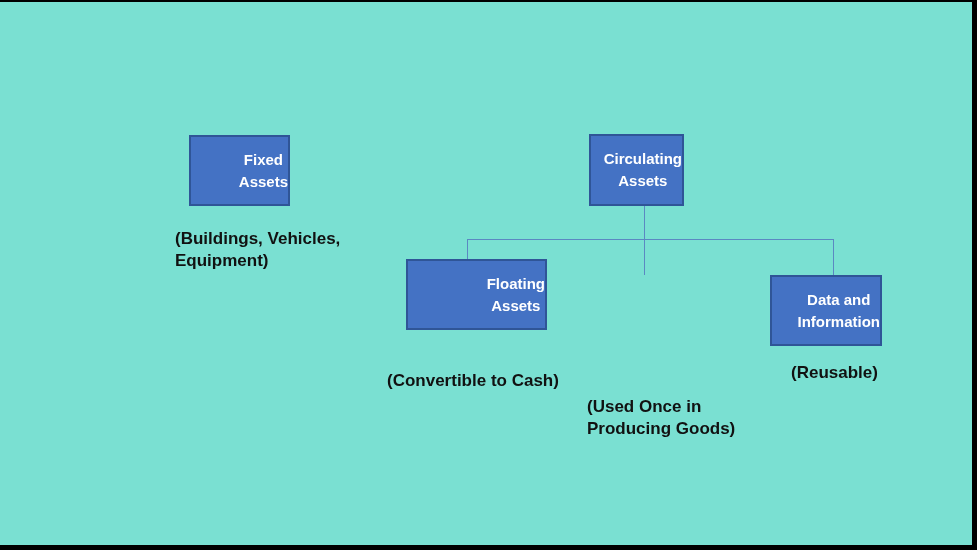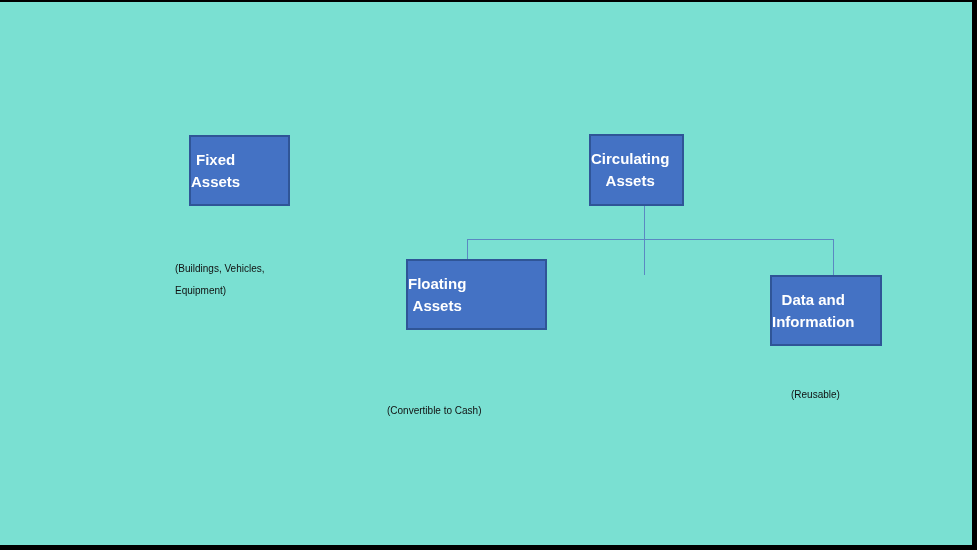--- a/index.html
+++ b/index.html
@@ -18,32 +18,31 @@
     position:absolute;left:57px;top:44px;margin:0;
     font-size:22px;font-weight:400;line-height:29px;
     color:var(--text,#111);
   }
   .node{
     position:absolute;
     box-sizing:border-box;
     background:var(--box-fill,#4472c4);
     border:2px solid var(--box-border,#2f5597);
     color:var(--box-text,#fff);
-    display:flex;align-items:center;justify-content:flex-start;
+    display:flex;align-items:center;justify-content:flex-end;
   }
   .node .label{
     font-size:15px;font-weight:600;line-height:22px;
     text-align:center;white-space:pre-line;
   }
   .caption{
     position:absolute;
     color:var(--text,#111);
-    font-size:10px;font-weight:400;line-height:22px;
+    font-size:17px;font-weight:700;line-height:22px;
     white-space:pre-line;
-    margin-top:30px;
   }
   .connector{position:absolute;background:var(--connector,#5b88c2);}
   .connector.v{width:1px;}
   .connector.h{height:1px;}
 </style>
 </head>
 <body>
 
 <div class="page">
 
@@ -73,16 +72,18 @@
   <div class="node" style="left:770px;top:273px;width:112px;height:71px">
     <span class="label">Data and
 Information</span>
   </div>
 
   <div class="caption" style="left:175px;top:226px">(Buildings, Vehicles,
 Equipment)</div>
 
   <div class="caption" style="left:387px;top:368px">(Convertible to Cash)</div>
 
+  <div class="caption" style="left:587px;top:394px">(Used Once in
+Producing Goods)</div>
 
-  <div class="caption" style="left:791px;top:352px">(Reusable)</div>
+  <div class="caption" style="left:791px;top:360px">(Reusable)</div>
 
 </div>
 
 </body></html>

